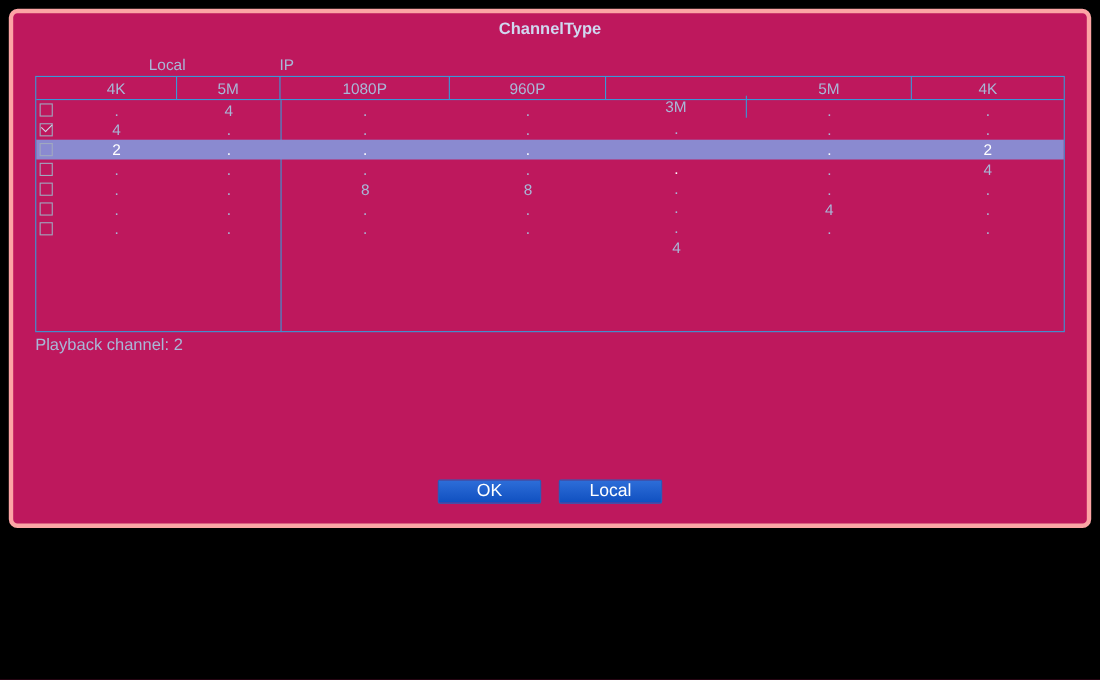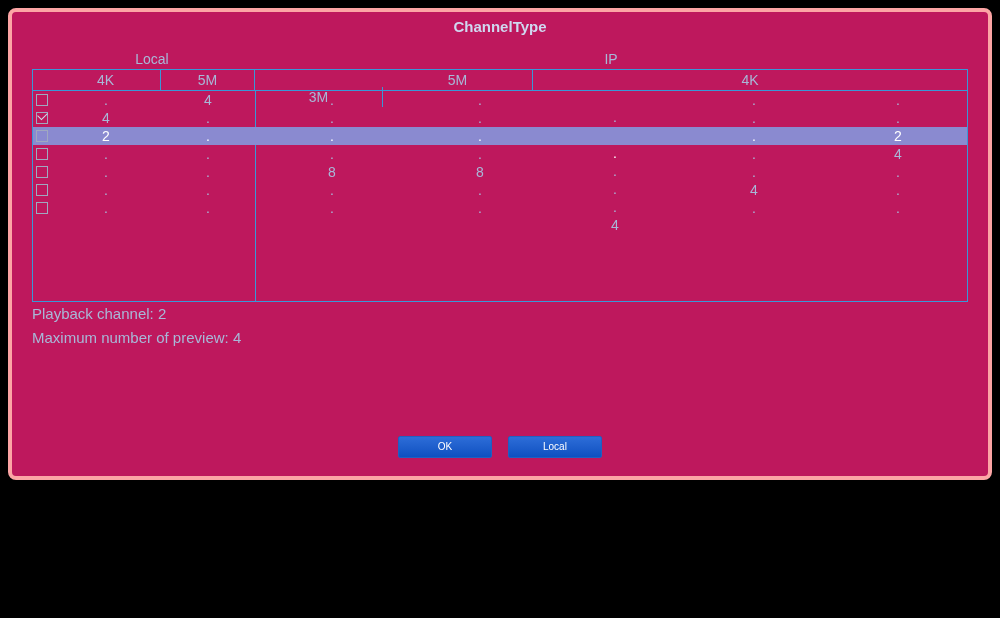--- a/index.html
+++ b/index.html
@@ -38,21 +38,21 @@
       align-items: flex-end;
       padding-bottom: 2px;
     }
     .group-local {
       width: 222px;
       text-align: center;
       padding-left: 18px;
     }
     .group-ip {
       flex: 1;
-      text-align: center;
+      text-align: left;
       margin-top: 24px;
     }
     .table-wrap {
       border: 1px solid #3898d8;
       height: 233px;
       display: flex;
       flex-direction: column;
     }
     .header-row {
       display: flex;
@@ -144,41 +144,43 @@
     }
     .btn {
       display: inline-block;
       width: 94px;
       height: 22px;
       line-height: 20px;
       background: linear-gradient(#2d6dd8, #1050c0);
       border: 1px solid #2060c0;
       border-radius: 2px;
       color: #fff;
-      font-size: 10px;
+      font-size: 16px;
       text-align: center;
       margin: 0 6px;
       cursor: pointer;
     }
   </style>
 </head>
 <body>
 
 <div class="window">
   <div class="title">ChannelType</div>
   <div class="content">
     <div class="group-labels">
       <div class="group-local">Local</div>
       <div class="group-ip">IP</div>
     </div>
     <div class="table-wrap">
       <div class="header-row">
         <div class="hcell col-cb"></div>
         <div class="hcell col-4k-local">4K</div>
         <div class="hcell col-5m-local">5M</div>
+        <div class="hcell col-1080p">1080P</div>
+        <div class="hcell col-960p">960P</div>
         <div class="hcell col-3m">3M</div>
         <div class="hcell col-5m-ip">5M</div>
         <div class="hcell col-4k-ip">4K</div>
       </div>
       <div class="body-rows" id="body-rows">
         <div class="vdivider"></div>
       <div class="data-row">
             <div class="dcell col-cb">
               <span class="checkbox"></span>
             </div>
@@ -260,23 +262,20 @@
             <div class="dcell col-960p">.</div>
             <div class="dcell col-3m">4</div>
             <div class="dcell col-5m-ip">.</div>
             <div class="dcell col-4k-ip">.</div>
           </div>
         </div>
     </div>
     <div class="info">
       <div>
         <span>Playback channel: </span><span>2</span>
-      </div>
-      <div>
-        <span>Maximum number of preview: </span><span>4</span>
       </div>
     </div>
   </div>
   <div class="buttons">
     <span class="btn">OK</span>
     <span class="btn">Local</span>
   </div>
 </div>
 
 </body></html>

